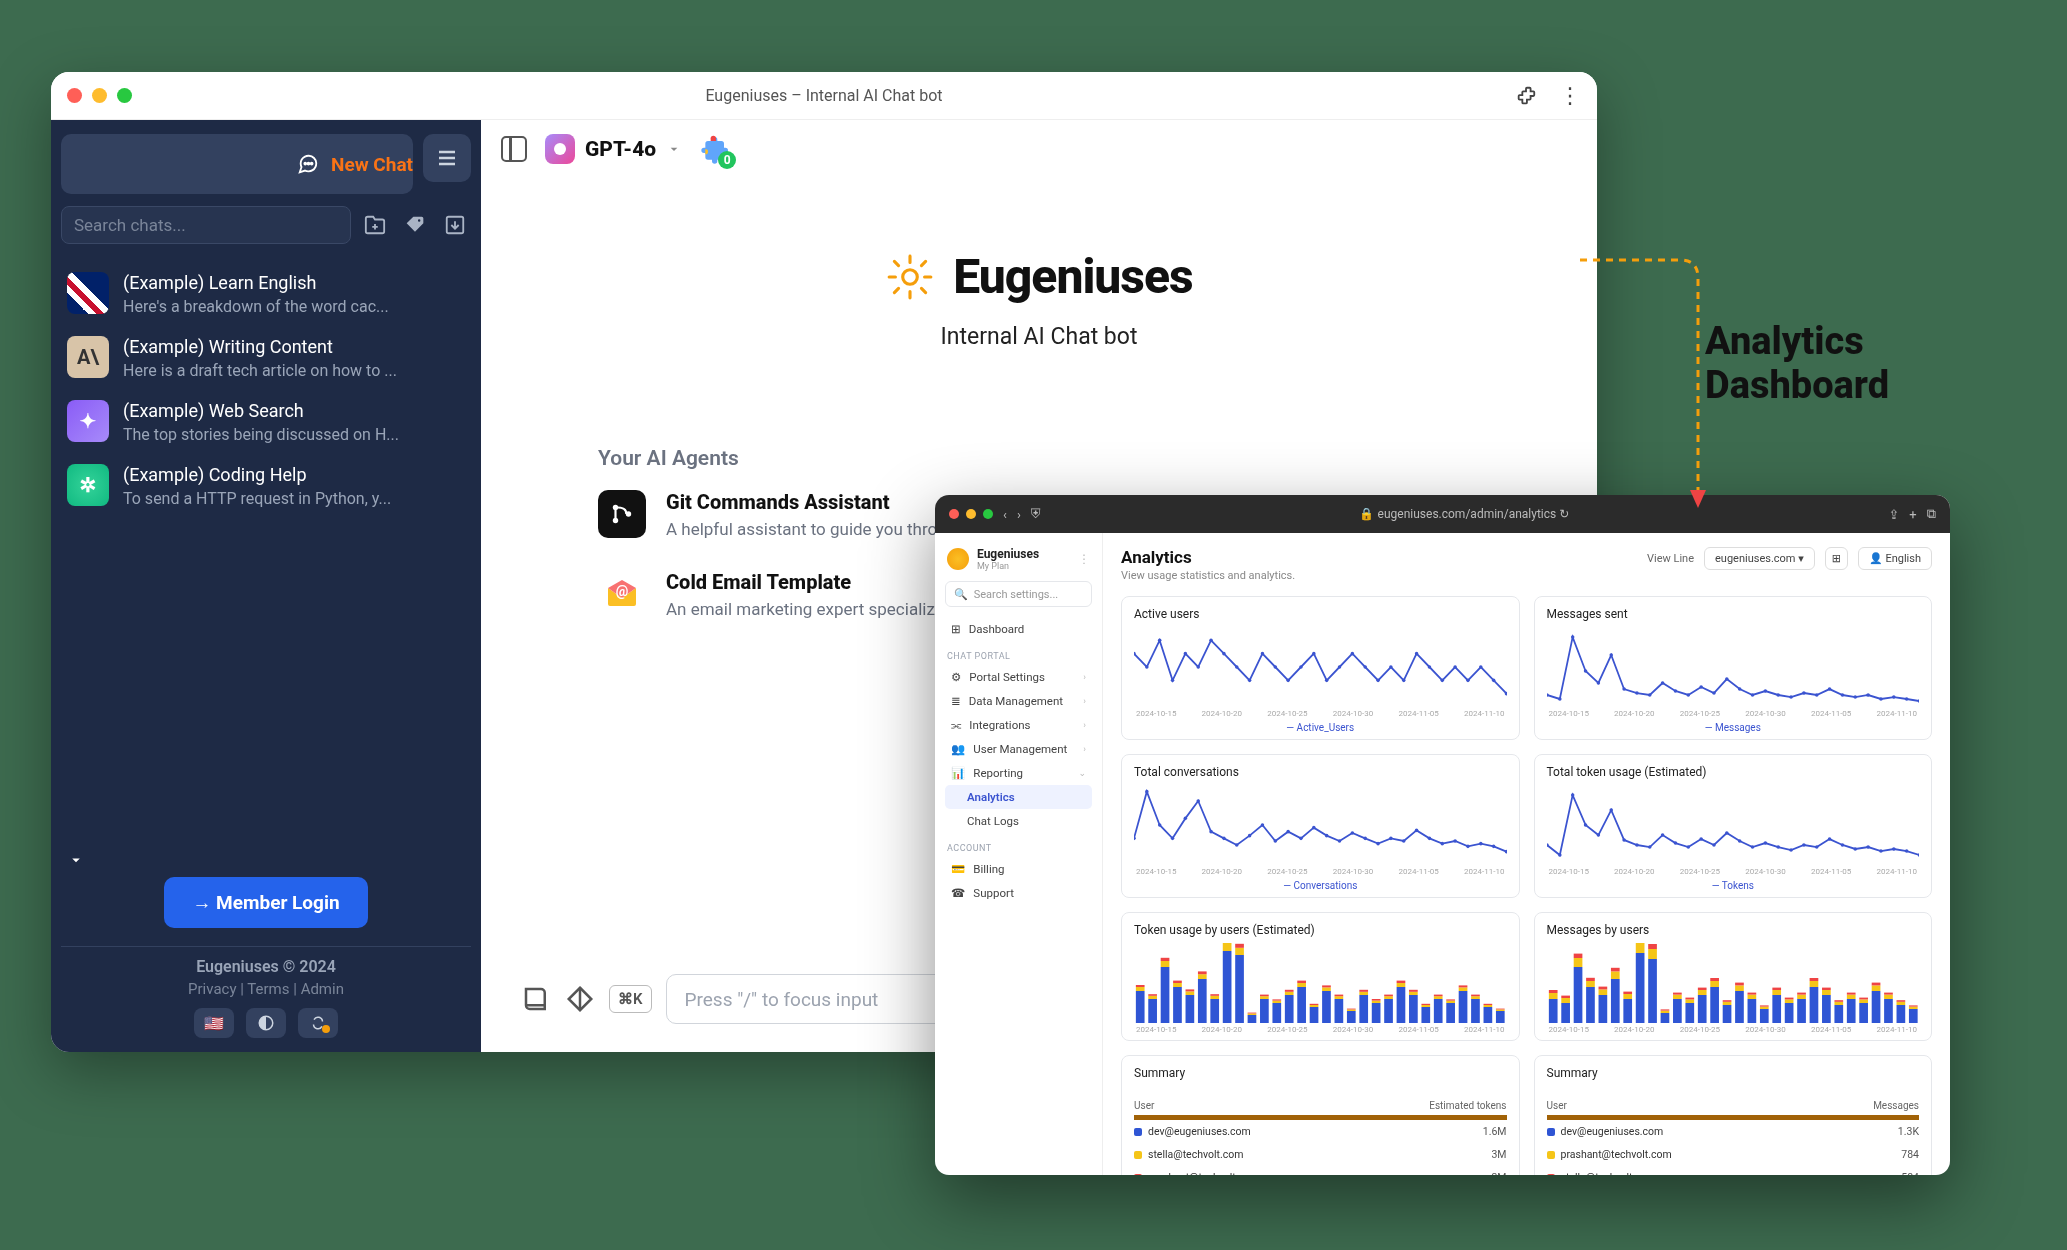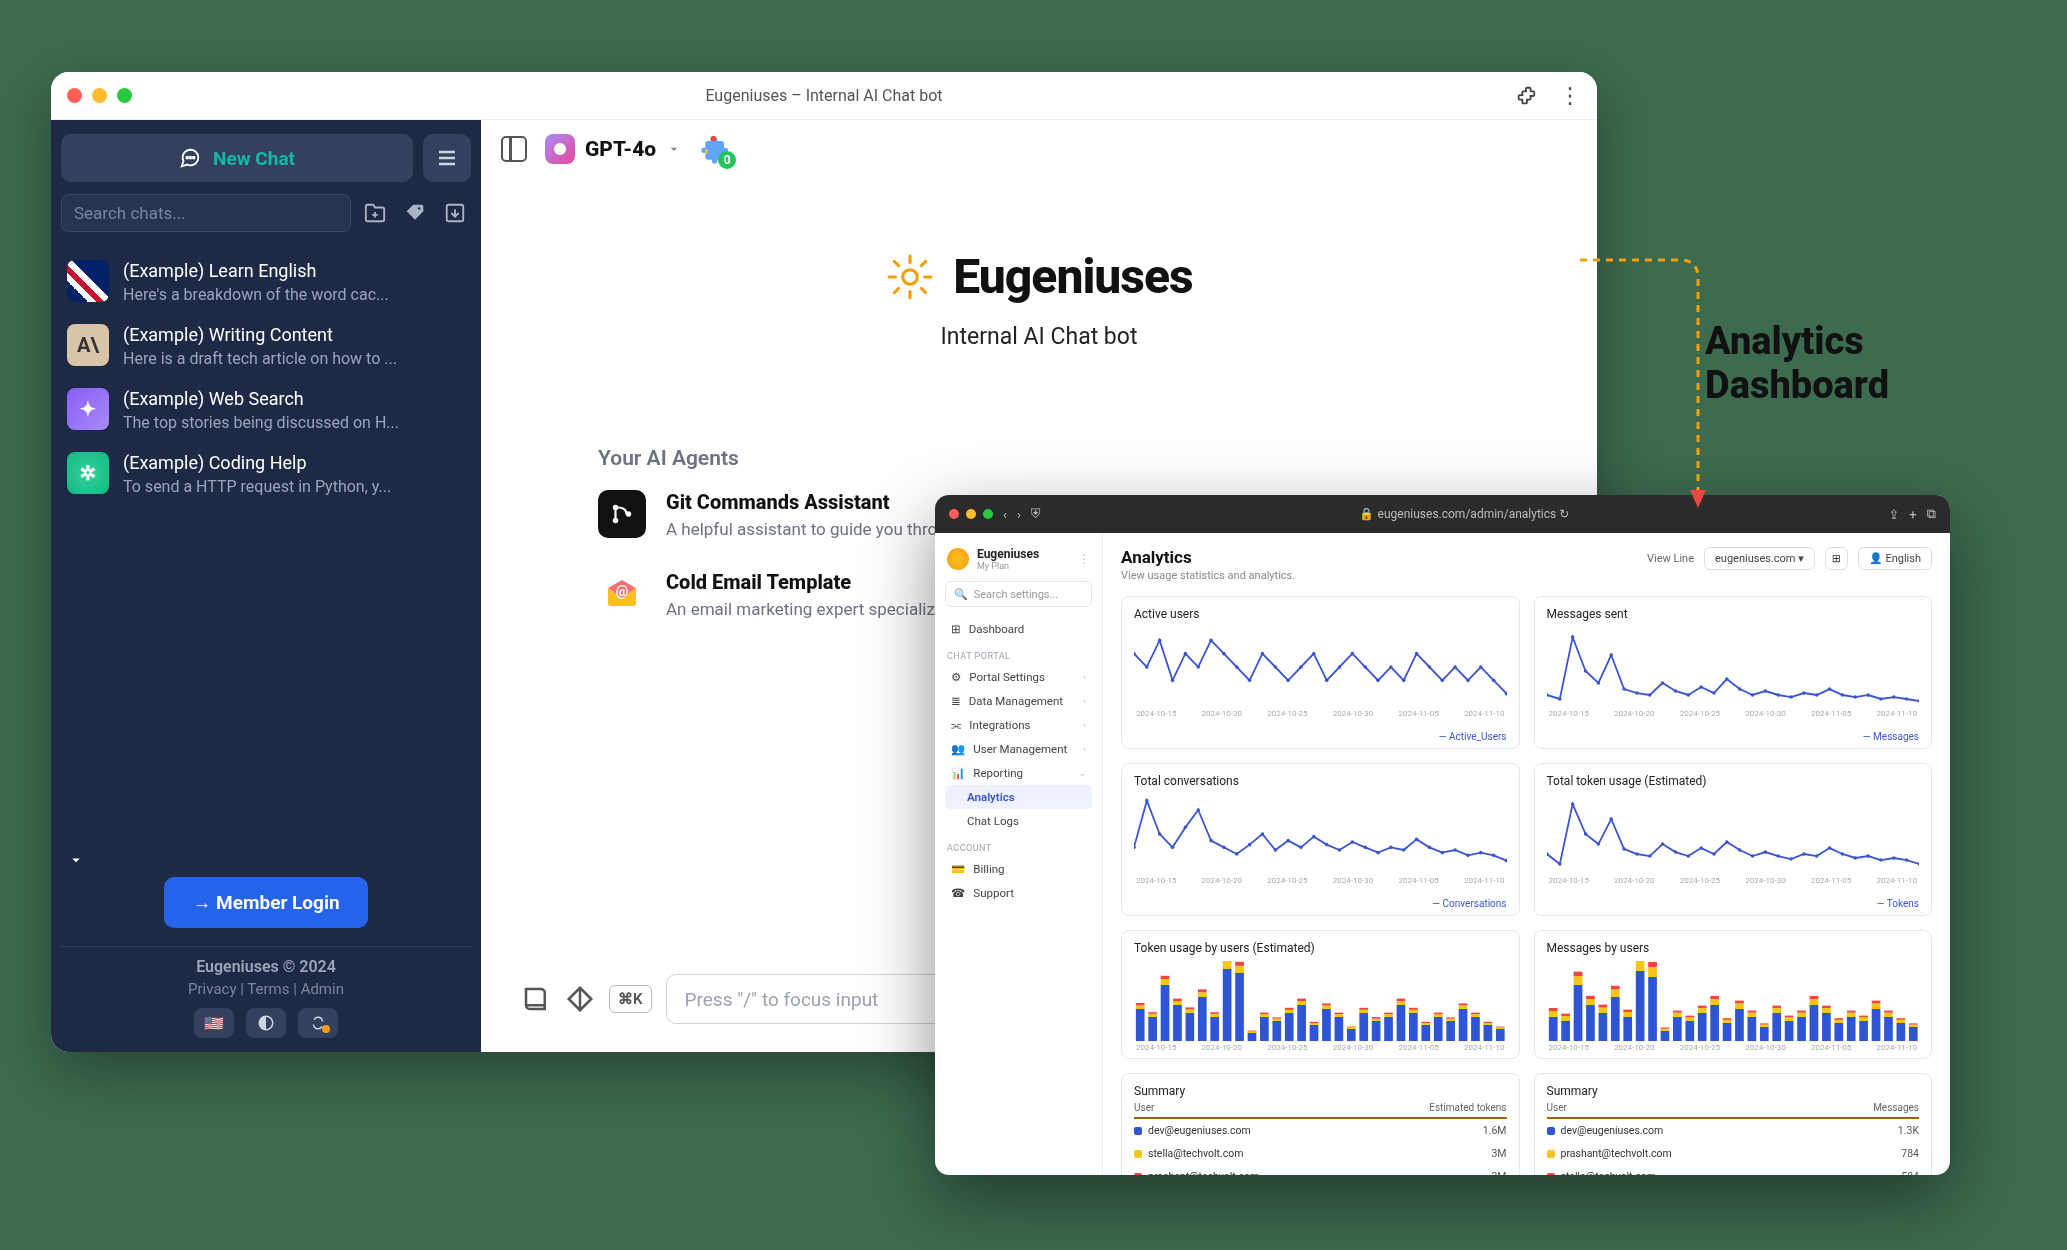--- a/index.html
+++ b/index.html
@@ -16,21 +16,21 @@
 .titlebar-title { position:absolute; left:50%; transform:translateX(-50%); font-size:16px; color:#555; }
 .titlebar-right { margin-left:auto; display:flex; gap:22px; align-items:center; }
 .ext-icon { width:22px; height:22px; }
 .more-icon { font-size:22px; color:#444; }
 
 .app-body { flex:1; display:flex; min-height:0; }
 
 
 .sidebar { width:430px; background:#1e2a45; color:#cdd5e0; display:flex; flex-direction:column; padding:14px 10px 14px 10px; }
 .sb-toprow { display:flex; gap:10px; }
-.newchat-btn { flex:1; height:48px; background:#33415f; border-radius:10px; display:flex; align-items:center; justify-content:center; gap:12px; color:#14b8a6; font-weight:700; font-size:19px; }
+.newchat-btn { flex:1; height:60px; background:#33415f; border-radius:10px; display:flex; align-items:center; justify-content:flex-end; gap:12px; color:#f97316; font-weight:700; font-size:19px; }
 .newchat-btn .chat-icon { width:22px; height:22px; }
 .menu-btn { width:48px; height:48px; background:#33415f; border-radius:10px; display:flex; align-items:center; justify-content:center; }
 .menu-btn svg { width:24px; height:24px; }
 
 .searchrow { display:flex; gap:8px; margin-top:12px; align-items:center; }
 .search-input { flex:1; height:38px; background:#273450; border:1px solid #3a4866; border-radius:8px; padding:0 12px; color:#aab4c5; font-size:17px; }
 .search-input::placeholder { color:#7a8599; }
 .sb-iconbtn { width:32px; height:32px; display:flex; align-items:center; justify-content:center; color:#aab4c5; }
 
 .chatlist { margin-top:18px; flex:1; overflow:auto; }
@@ -115,23 +115,23 @@
 .ana-header-right { margin-left:auto; display:flex; gap:10px; align-items:center; }
 .ana-pill { border:1px solid #ddd; border-radius:6px; padding:4px 10px; font-size:11px; color:#444; background:#fff; }
 .ana-pill.sm { padding:4px 6px; }
 
 .ana-grid { display:grid; grid-template-columns:1fr 1fr; gap:14px; margin-top:14px; }
 .ana-card { border:1px solid #e5e7eb; border-radius:8px; padding:10px 12px 6px; }
 .ana-card h4 { font-size:12px; font-weight:400; color:#222; }
 .ana-chart { height:80px; position:relative; margin-top:6px; }
 .ana-chart svg { width:100%; height:100%; }
 .ana-xaxis { display:flex; justify-content:space-between; font-size:8px; color:#aaa; margin-top:2px; padding:0 2px; }
-.ana-legend { text-align:right; font-size:10px; color:#3b54d0; margin-top:13px; }
-
-.ana-summary-head { display:flex; font-size:10px; color:#666; border-bottom:2px solid #a16207; padding:4px 0; margin-top:0;justify-content:space-between; }
+.ana-legend { text-align:center; font-size:10px; color:#3b54d0; margin-top:4px; }
+
+.ana-summary-head { display:flex; font-size:10px; color:#666; border-bottom:5px solid #a16207; padding:4px 0; margin-top:16px;justify-content:space-between; }
 .ana-summary-head .c2 { margin-left:auto; }
 .ana-row { display:flex; align-items:center; font-size:10.5px; color:#333; padding:5px 0; }
 .ana-row .dot { width:8px; height:8px; border-radius:2px; margin-right:6px; }
 .ana-row .val { margin-left:auto; color:#555; }
 
 
 .arrow-label { position:absolute; left:1705px; top:320px; }
 .arrow-label .big { font-size:38px; font-weight:800; color:#111; line-height:1.15; }
 .arrow-path { position:absolute; left:1580px; top:250px; width:200px; height:280px; pointer-events:none; }
 </style>

